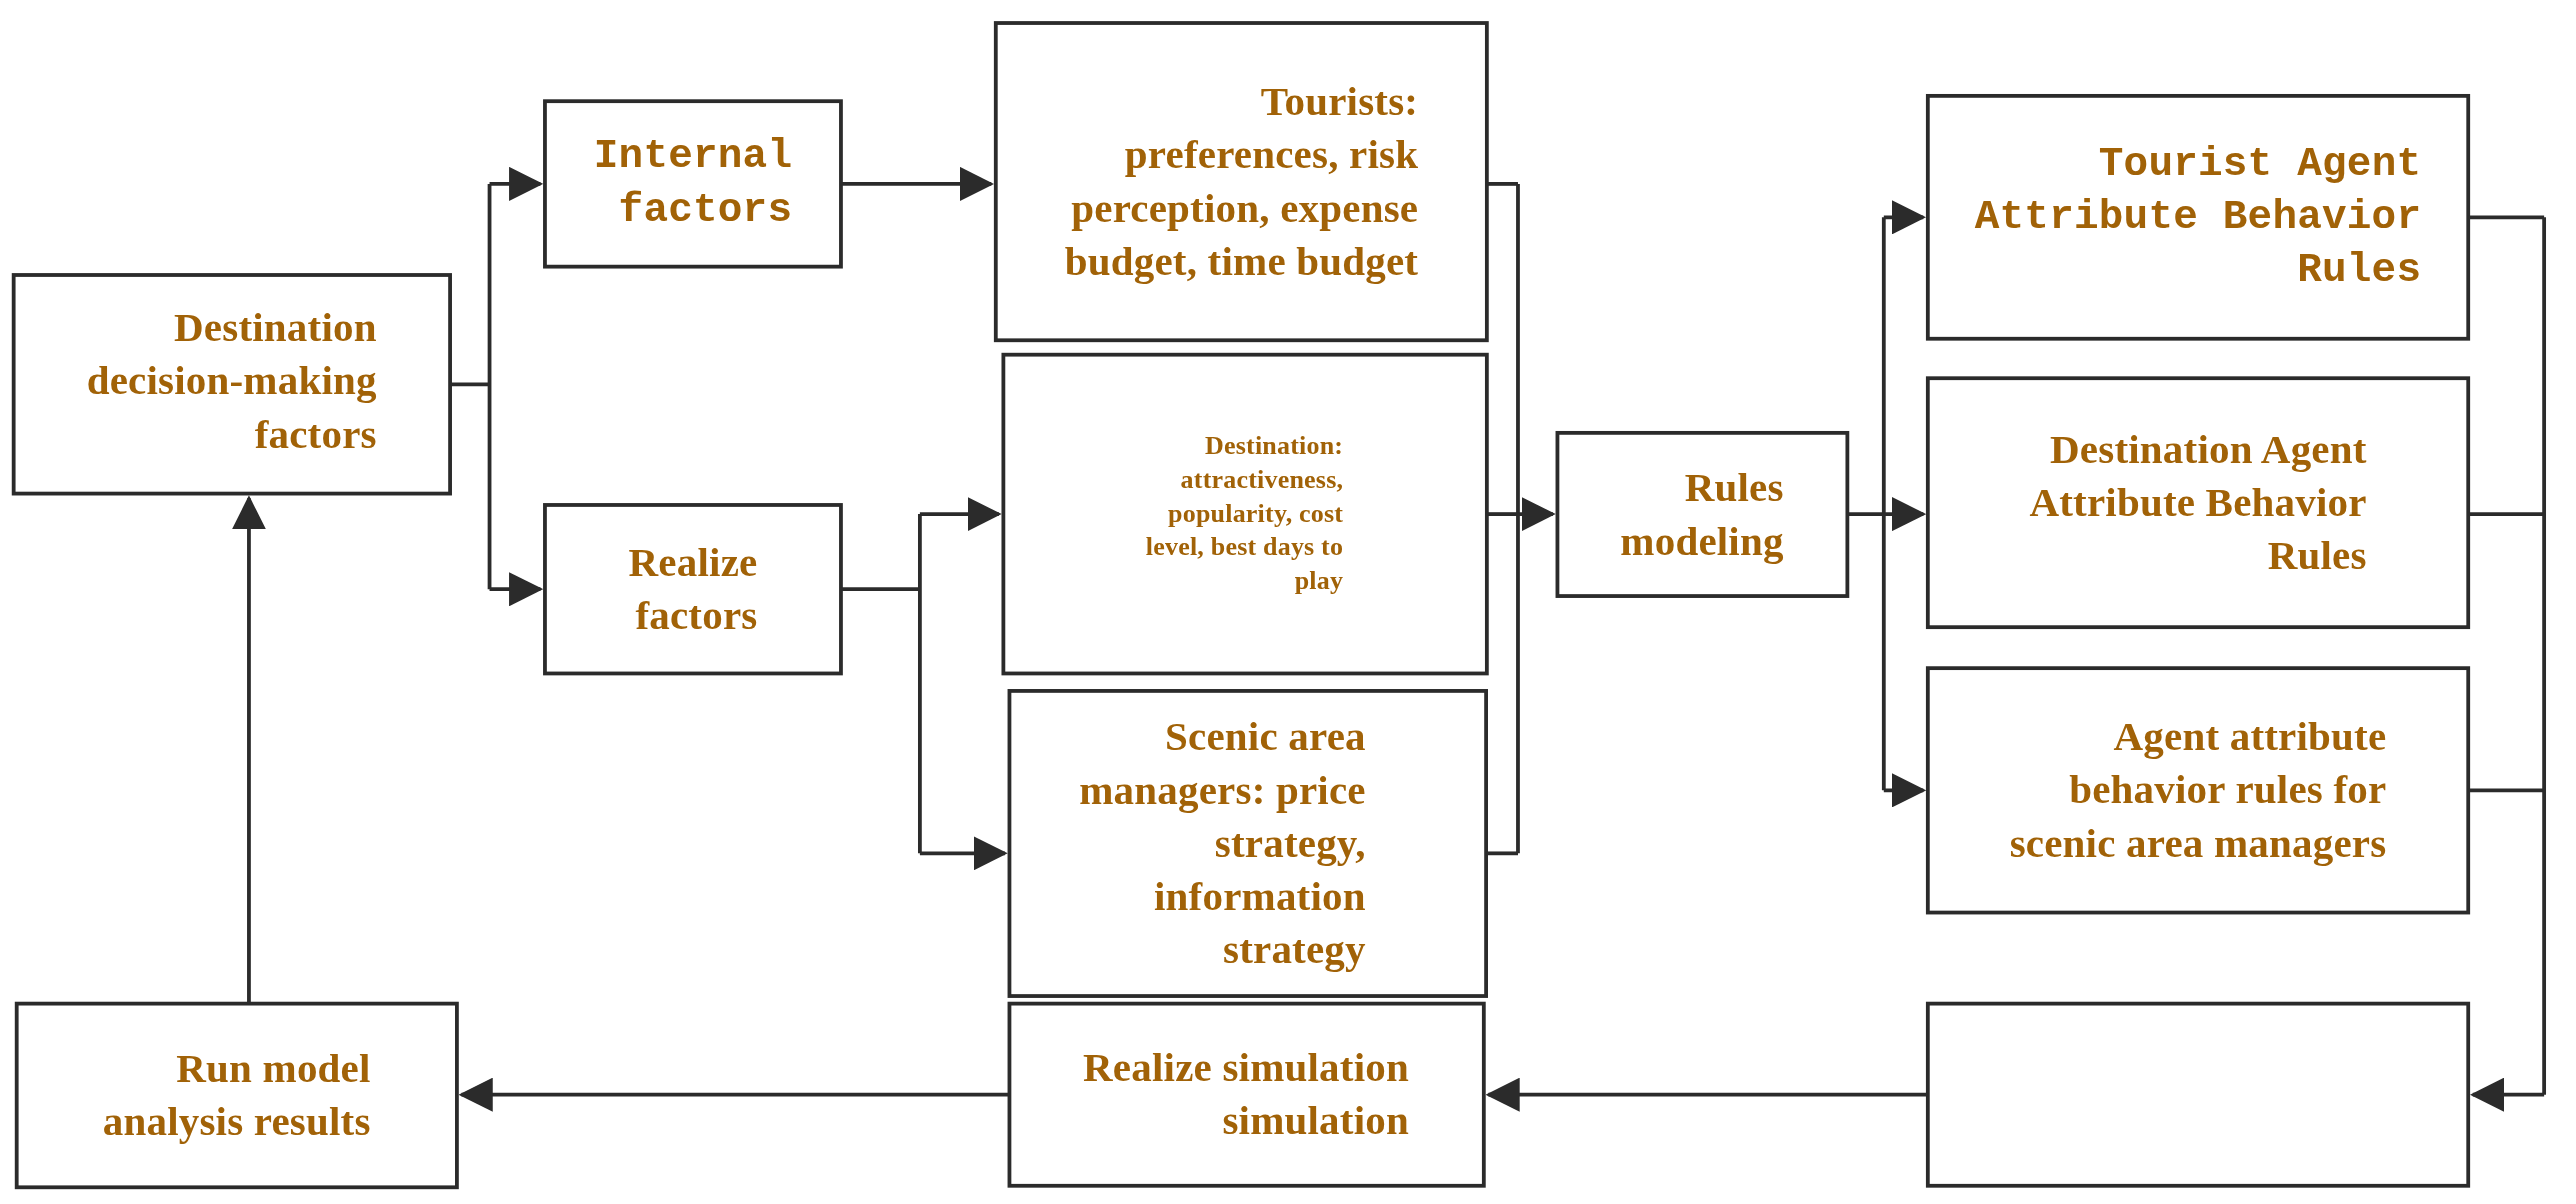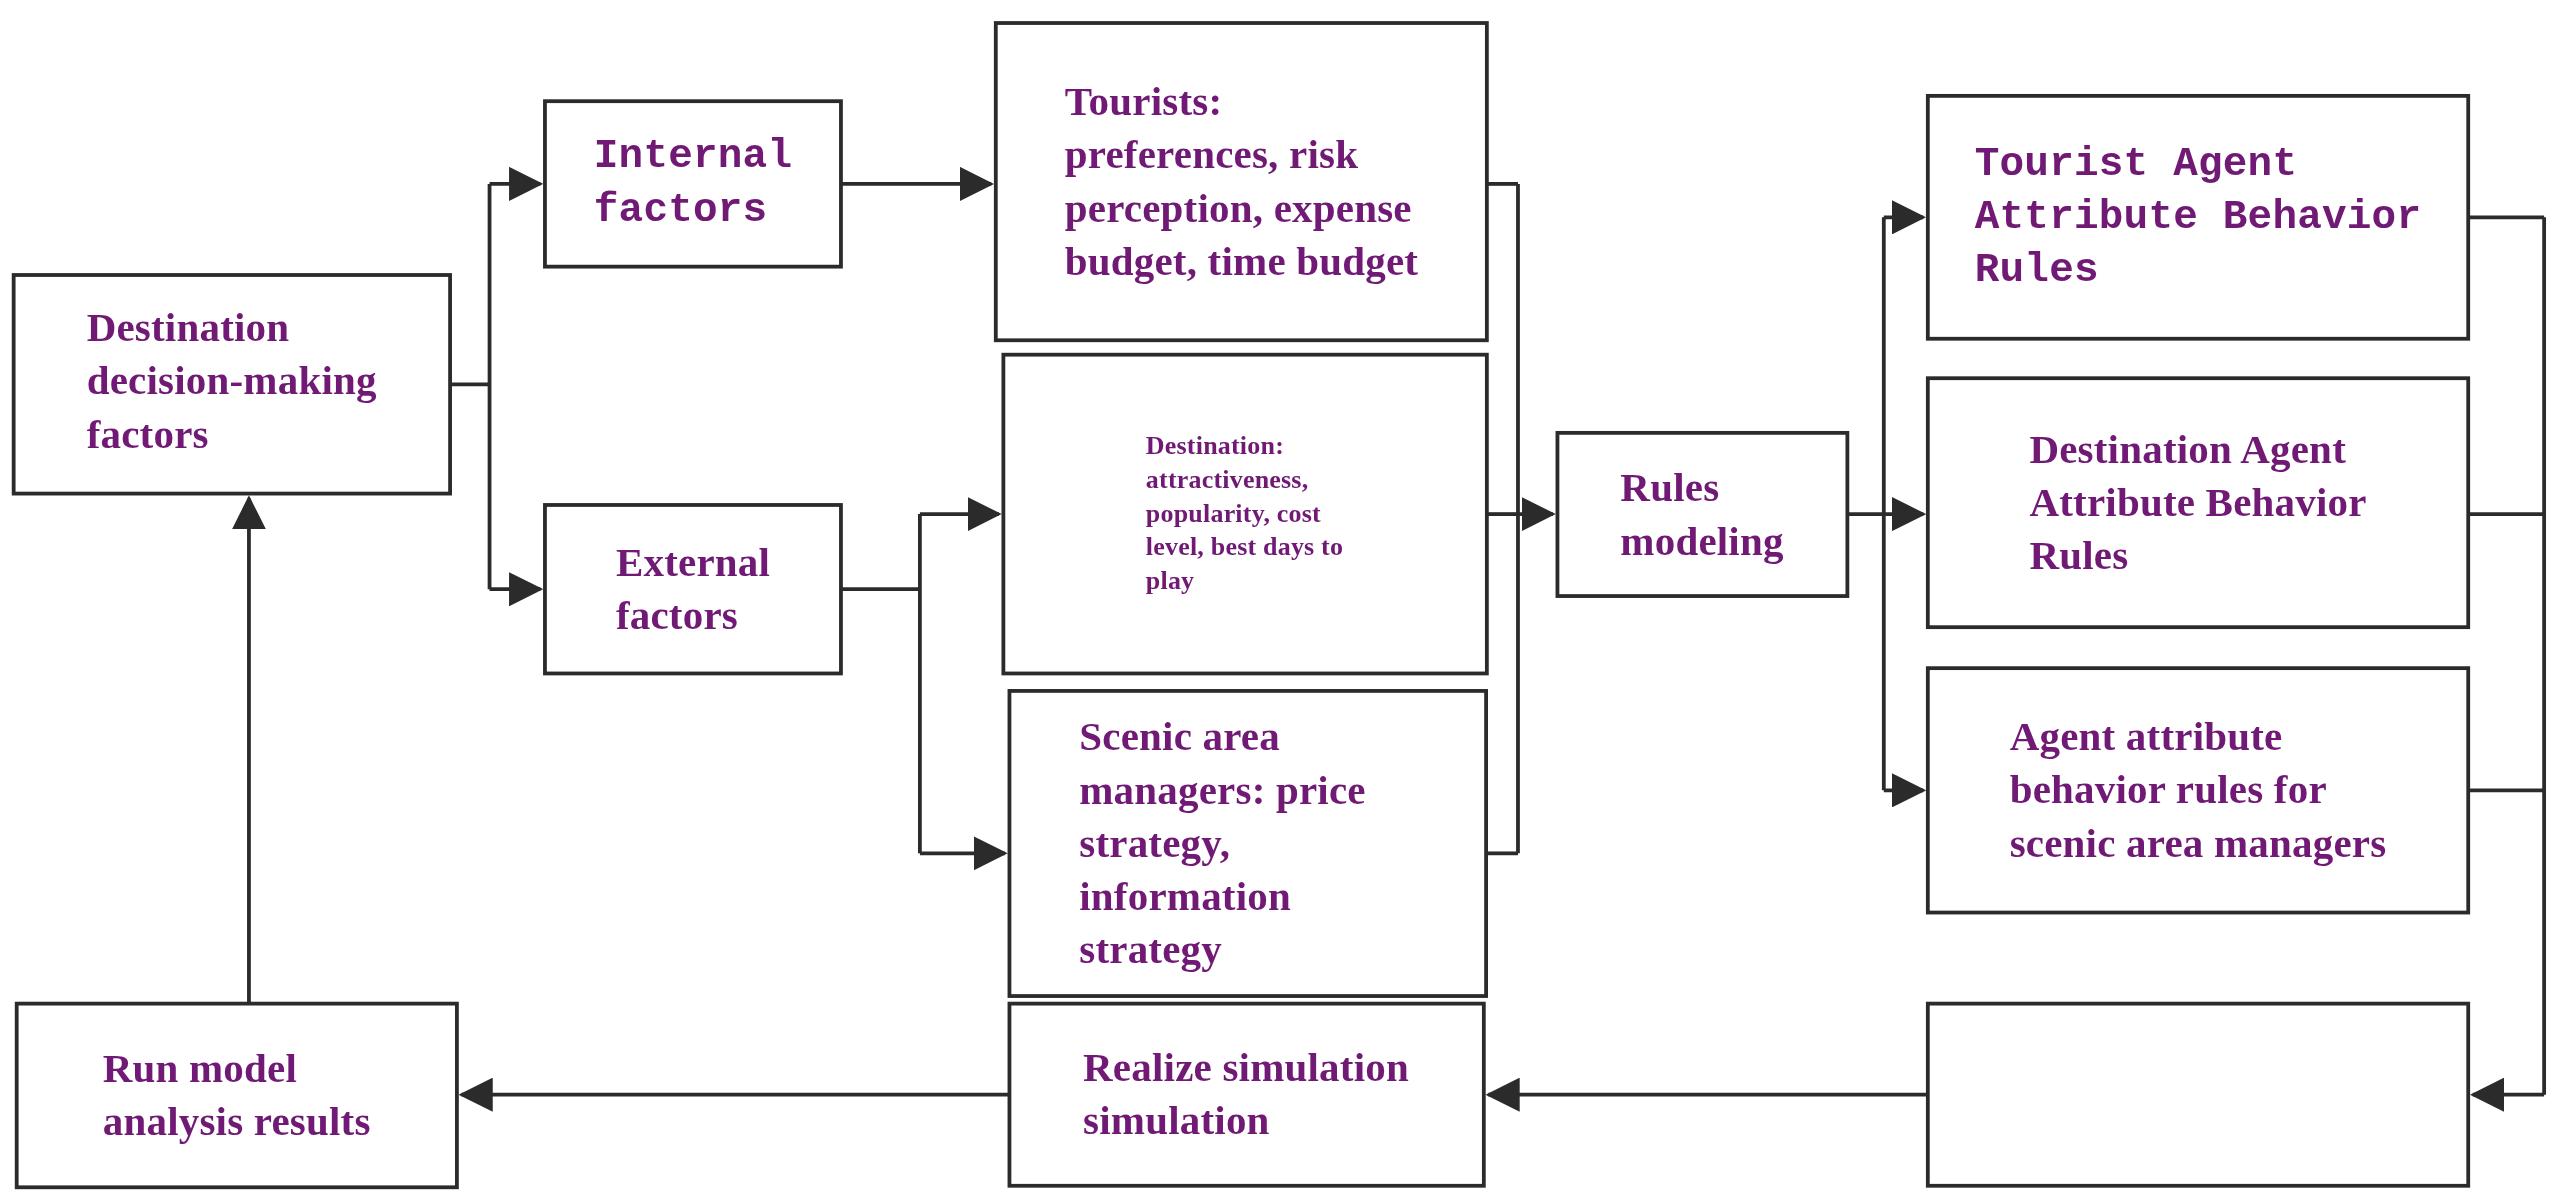--- a/index.html
+++ b/index.html
@@ -32,24 +32,24 @@
     stroke: #2b2b2b;
     stroke-width: 5;
     stroke-linecap: butt;
     stroke-linejoin: miter;
   }
   .node-label {
     position: absolute;
     display: flex;
     align-items: center;
     justify-content: center;
-    text-align: left;
+    text-align: right;
     font-family: "Liberation Serif", "DejaVu Serif", serif;
     font-weight: bold;
-    color: #701a75;
+    color: #a16207;
     line-height: 1.30;
     letter-spacing: 0.2px;
     pointer-events: none;
     box-sizing: border-box;
     padding: 0 7.6px;
     white-space: pre-line;
   }
   .hit {
     position: absolute;
     background: transparent;
@@ -127,21 +127,21 @@
     <path class="conn" d="M 328 1322 L 328 656" marker-end="url(#arrowhead)"></path>
   </svg>
 
   <div class="node-label" style="left:13.7px; top:275px; width:436px; height:212px; font-size:41px;">Destination
 decision-making
 factors</div>
 
   <div class="node-label" style="left:545px; top:101px; width:296px; height:165px; font-size:41px;font-family:Liberation Mono, monospace;">Internal
 factors</div>
 
-  <div class="node-label" style="left:545px; top:505px; width:296px; height:168px; font-size:41px;">External
+  <div class="node-label" style="left:545px; top:505px; width:296px; height:168px; font-size:41px;">Realize
 factors</div>
 
   <div class="node-label" style="left:996px; top:23px; width:491px; height:317px; font-size:41px;">Tourists:
 preferences, risk
 perception, expense
 budget, time budget</div>
 
   <div class="node-label" style="left:1003px; top:354px; width:483px; height:319px; font-size:26px;">Destination:
 attractiveness,
 popularity, cost

